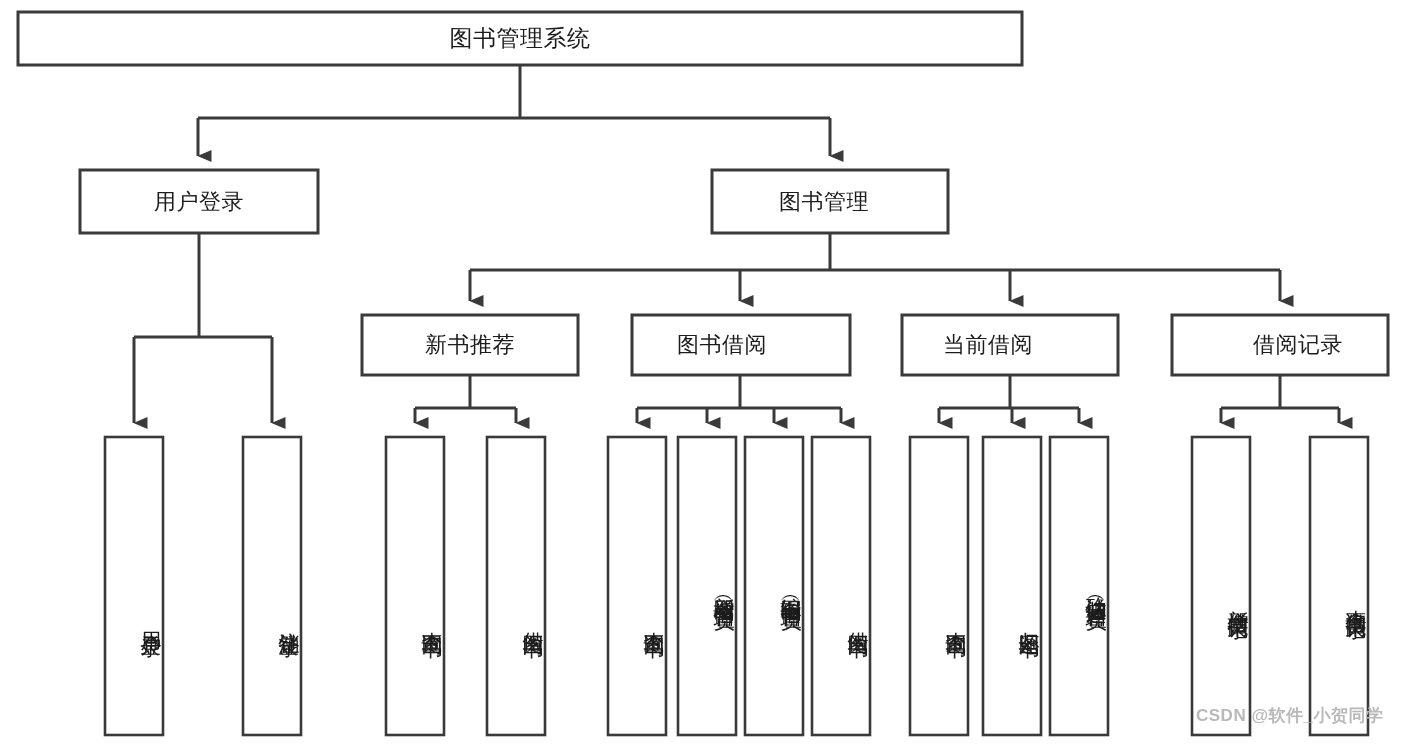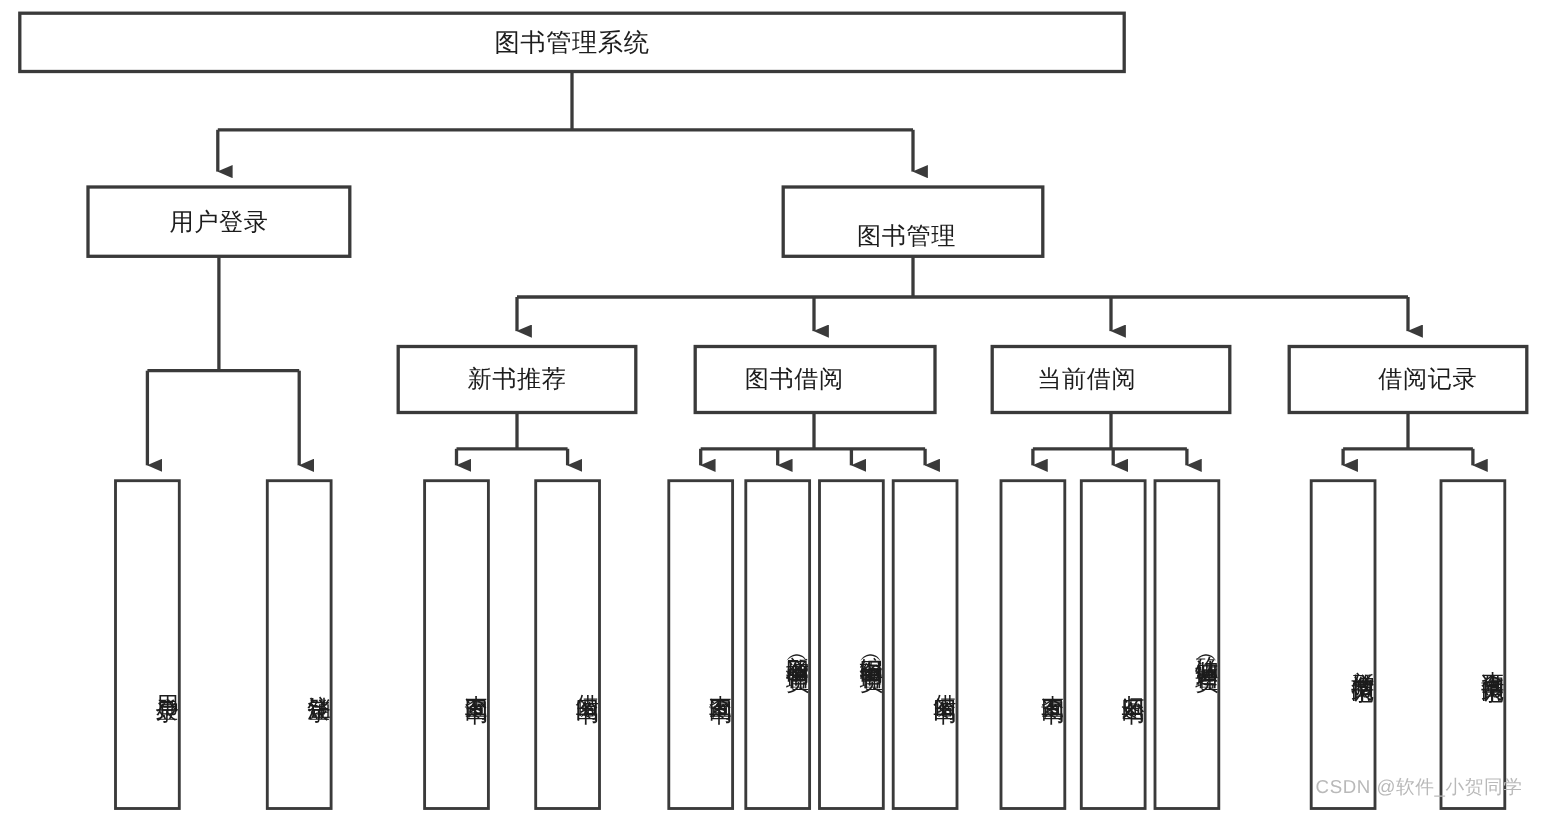--- a/index.html
+++ b/index.html
@@ -171,36 +171,36 @@
     <rect class="node-box-thin" x="910" y="437" width="58" height="298"></rect>
     <rect class="node-box-thin" x="983" y="437" width="58" height="298"></rect>
     <rect class="node-box-thin" x="1050" y="437" width="58" height="298"></rect>
     <rect class="node-box-thin" x="1192" y="437" width="58" height="298"></rect>
     <rect class="node-box-thin" x="1310" y="437" width="58" height="298"></rect>
   </svg>
 
   <div class="node-label-h title-size" style="left:18px; top:12px; width:1004px; height:53px;">图书管理系统</div>
 
   <div class="node-label-h" style="left:80px; top:170px; width:238px; height:63px;">用户登录</div>
-  <div class="node-label-h" style="left:712px; top:185px; width:224px; height:63px;font-family:Liberation Mono, monospace;">图书管理</div>
+  <div class="node-label-h" style="left:712px; top:170px; width:224px; height:63px;">图书管理</div>
 
   <div class="node-label-h" style="left:362px; top:315px; width:216px; height:60px;border-radius:15px;">新书推荐</div>
   <div class="node-label-h" style="left:632px; top:315px; width:180px; height:60px;">图书借阅</div>
   <div class="node-label-h" style="left:902px; top:315px; width:172px; height:60px;">当前借阅</div>
   <div class="node-label-h" style="left:1172px; top:315px; width:252px; height:60px;">借阅记录</div>
 
   <div class="node-label-v" style="left:105px; top:503px; width:58px; height:232px;">用户登录</div>
   <div class="node-label-v" style="left:243px; top:503px; width:58px; height:232px;">注销登录</div>
   <div class="node-label-v" style="left:386px; top:503px; width:58px; height:232px;">查询图书</div>
   <div class="node-label-v" style="left:487px; top:503px; width:58px; height:232px;">借阅图书</div>
   <div class="node-label-v" style="left:608px; top:503px; width:58px; height:232px;">查询图书</div>
   <div class="node-label-v" style="left:678px; top:443px; width:58px; height:292px;">新增图书（管理员）</div>
   <div class="node-label-v" style="left:745px; top:443px; width:58px; height:292px;">编辑图书（管理员）</div>
   <div class="node-label-v" style="left:812px; top:503px; width:58px; height:232px;">借阅图书</div>
   <div class="node-label-v" style="left:910px; top:503px; width:58px; height:232px;">查询图书</div>
   <div class="node-label-v" style="left:983px; top:503px; width:58px; height:232px;">归还图书</div>
   <div class="node-label-v" style="left:1050px; top:443px; width:58px; height:292px;">确认归还（管理员）</div>
   <div class="node-label-v" style="left:1192px; top:463px; width:58px; height:272px;">新增借阅记录</div>
   <div class="node-label-v" style="left:1310px; top:463px; width:58px; height:272px;">查询借阅记录</div>
 
-  <div class="watermark" style="left:1196px; top:704px;">CSDN @软件_小贺同学</div>
+  <div class="watermark" style="left:1196px; top:704px;font-weight:bold;">CSDN @软件_小贺同学</div>
 
 </div>
 
 </body></html>

